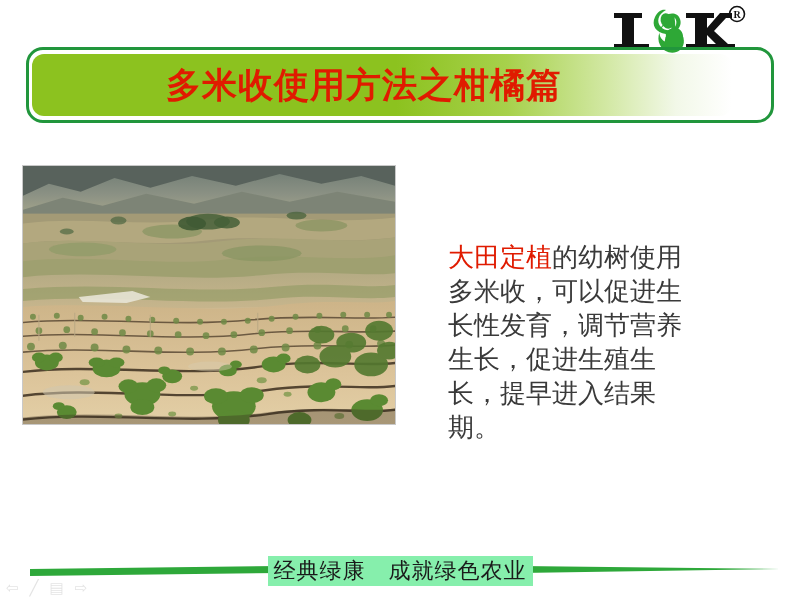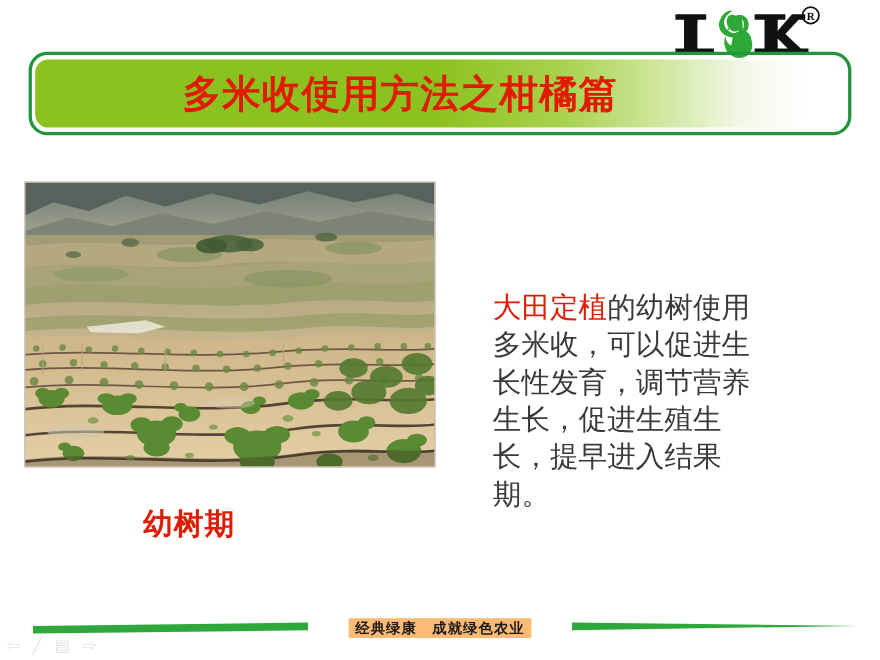--- a/index.html
+++ b/index.html
@@ -105,21 +105,21 @@
     font-size: 27px;
     font-weight: bold;
     font-family: "DejaVu Sans", "Liberation Sans", sans-serif;
     letter-spacing: 1px;
   }
 
   
   #body-text {
     position: absolute;
     left: 448px;
-    top: 263px;
+    top: 240px;
     width: 252px;
     font-size: 26px;
     line-height: 34px;
     color: #3a3a3a;
     font-family: "DejaVu Sans", "Liberation Sans", sans-serif;
     letter-spacing: 0px;
     text-align: left;
   }
   #body-text .hl { color: #e01b00; }
 
@@ -132,25 +132,25 @@
     height: 30px;
     display: flex;
     align-items: center;
     justify-content: center;
   }
   #footer svg { position: absolute; left: 0; top: 0; }
   #footer-slogan {
     position: relative;
     z-index: 2;
     color: #1a1a1a;
-    font-size: 13px;
-    font-weight: bold;
+    font-size: 22px;
+    font-weight: normal;
     letter-spacing: 1px;
     font-family: "DejaVu Sans", "Liberation Sans", sans-serif;
-    background: #fdba74;
+    background: #86efac;
     padding: 0 6px;
     white-space: pre;
   }
 
   
   #nav-watermark {
     position: absolute;
     left: 6px;
     top: 576px;
     width: 120px;
@@ -392,21 +392,20 @@
         <line x1="16" y1="150" x2="16" y2="176"></line>
         <line x1="52" y1="148" x2="52" y2="172"></line>
         <line x1="128" y1="150" x2="128" y2="172"></line>
         <line x1="236" y1="148" x2="236" y2="168"></line>
       </g>
 
       <path d="M-4 254 C80 244 164 260 248 248 C306 240 352 249 378 244 L378 260 L-4 260 Z" fill="#3a2f20" opacity="0.35"></path>
     </svg>
   </div>
 
-  <div id="photo-caption">幼树期</div>
 
   <div id="body-text"><span class="hl">大田定植</span><span>的幼树使用多米收，可以促进生长性发育，调节营养生长，促进生殖生长，提早进入结果期。</span></div>
 
   <div id="footer">
     <svg width="800" height="30" viewBox="0 0 800 30" aria-hidden="true">
 
       <path d="M30 13 L280 10 L280 17 L30 20 Z" fill="#2ea83a"></path>
 
       <path d="M520 10 L780 13 L520 17 Z" fill="#2ea83a"></path>
     </svg>

